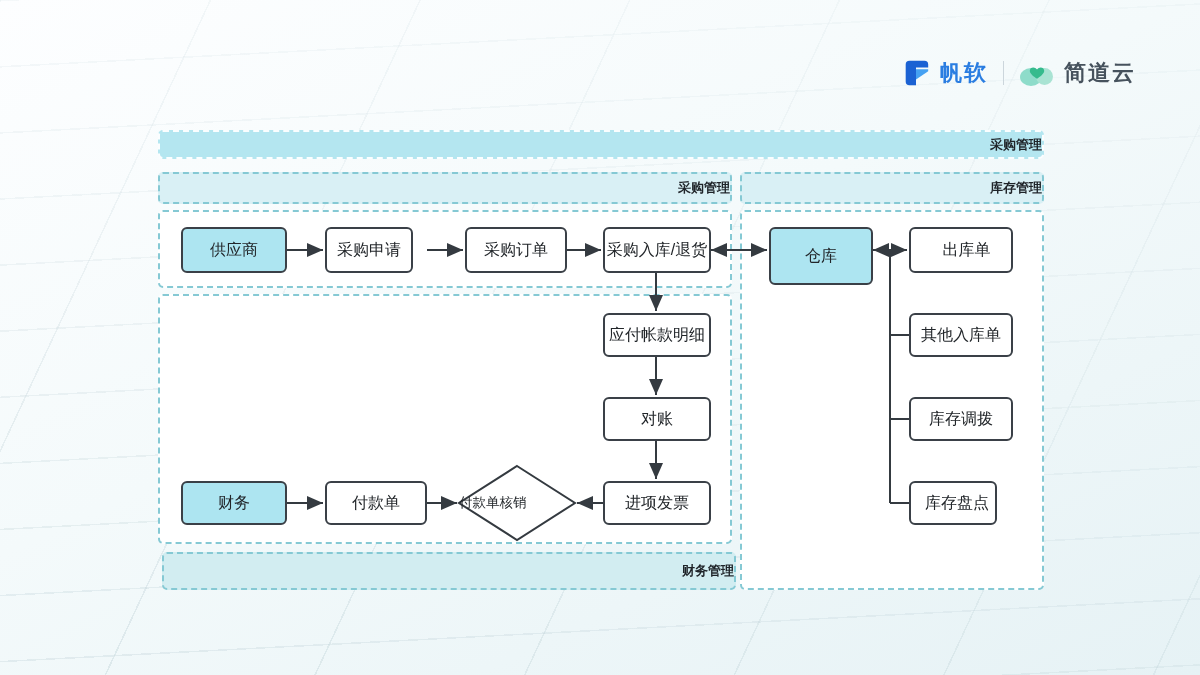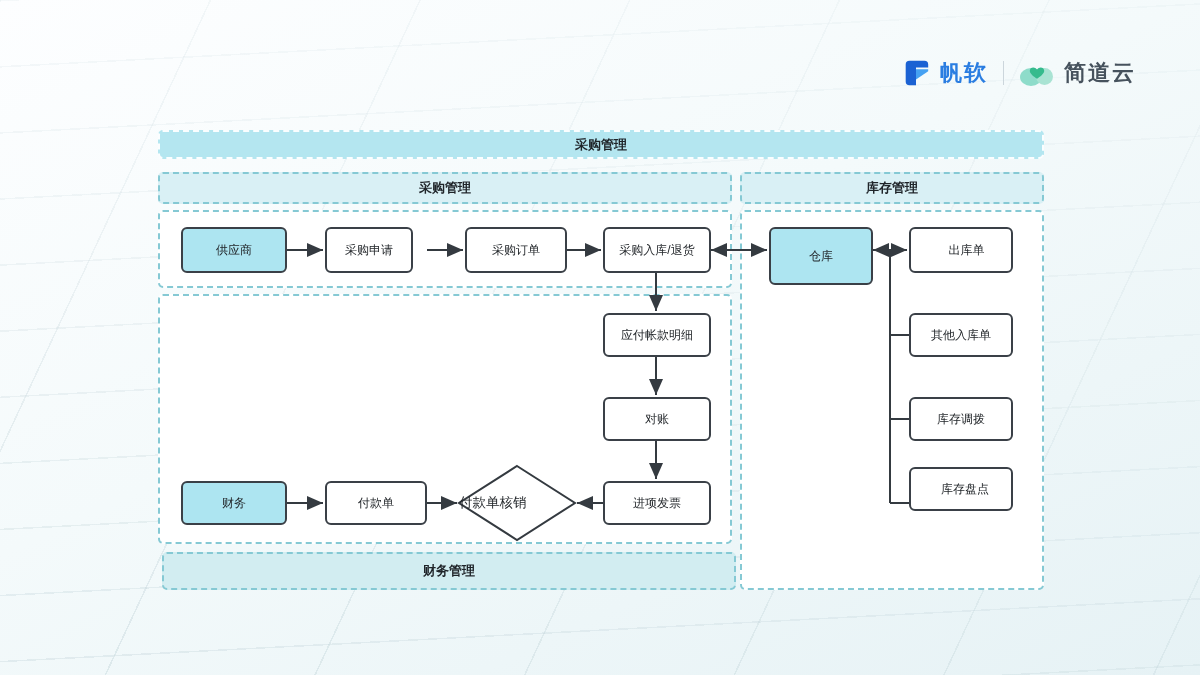--- a/index.html
+++ b/index.html
@@ -26,33 +26,33 @@
 
   .logos { position:absolute; top:58px; right:64px; display:flex; align-items:center; gap:9px; }
   .logo-text-fr { font-size:22px; font-weight:700; color:#2a7de1; letter-spacing:2px;text-align:right; }
   .logo-text-jdy { font-size:22px; font-weight:600; color:#46525d; letter-spacing:2px; }
   .logo-divider { width:1px; height:24px; background:#ccd6dc; margin:0 6px; }
 
   .diagram { position:absolute; inset:0; }
 
   .zone {
     position:absolute; border:2px dashed #85c9d4; border-radius:5px;
-    display:flex; align-items:center; justify-content:center;
+    display:flex; align-items:center; justify-content:flex-end;
     font-size:13px; font-weight:700; color:#1f2429;
   }
   .zone.banner-top { background:#b4e6f0; border-color:rgba(255,255,255,.95); }
   .zone.header    { background:#d9f0f5; }
   .zone.banner-fin{ background:#d2edf1; }
   .zone.white     { background:#ffffff; }
 
   .node {
     position:absolute; background:#ffffff;
     border:2px solid #3a4047; border-radius:6px;
     display:flex; align-items:center; justify-content:center;
-    font-size:12px; color:#22262a; white-space:nowrap;
+    font-size:16px; color:#22262a; white-space:nowrap;
   }
   .node.accent { background:#ade5f1; }
 
   .diamond-label {
     position:absolute; display:flex; align-items:center; 
     font-size:13.5px; color:#22262a; white-space:nowrap;
   }
 
   svg.overlay { position:absolute; left:0; top:0; pointer-events:none; }
   .edge { stroke:#343a40; stroke-width:2; fill:none; }
@@ -170,18 +170,18 @@
     </div>
     <div class="node" style="left:325px;top:481px;width:102px;height:44px;">
       <span>付款单</span>
     </div>
     <div class="diamond-label" style="left:459px;top:466px;width:116px;height:74px;">
       <span>付款单核销</span>
     </div>
     <div class="node" style="left:603px;top:481px;width:108px;height:44px;">
       <span>进项发票</span>
     </div>
-    <div class="node" style="left:909px;top:467px;width:104px;height:44px;padding-left:8px;">
+    <div class="node" style="left:909px;top:481px;width:88px;height:44px;padding-left:8px;">
       <span>库存盘点</span>
     </div>
 
   </div>
 </div>
 
 </body></html>

